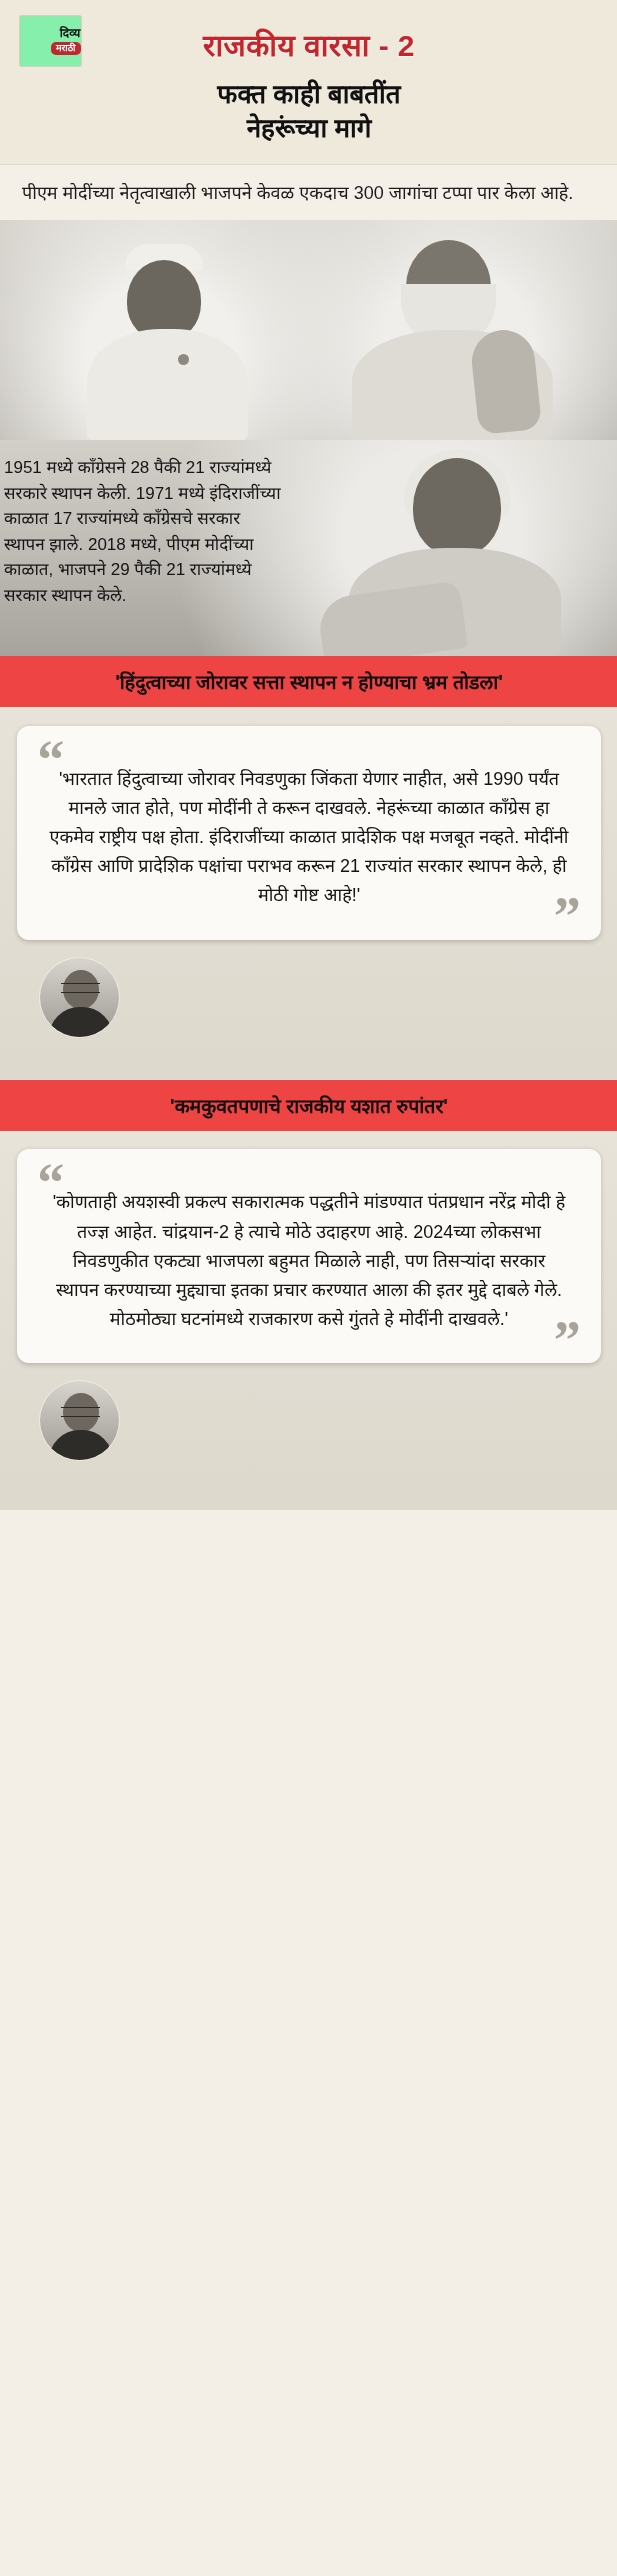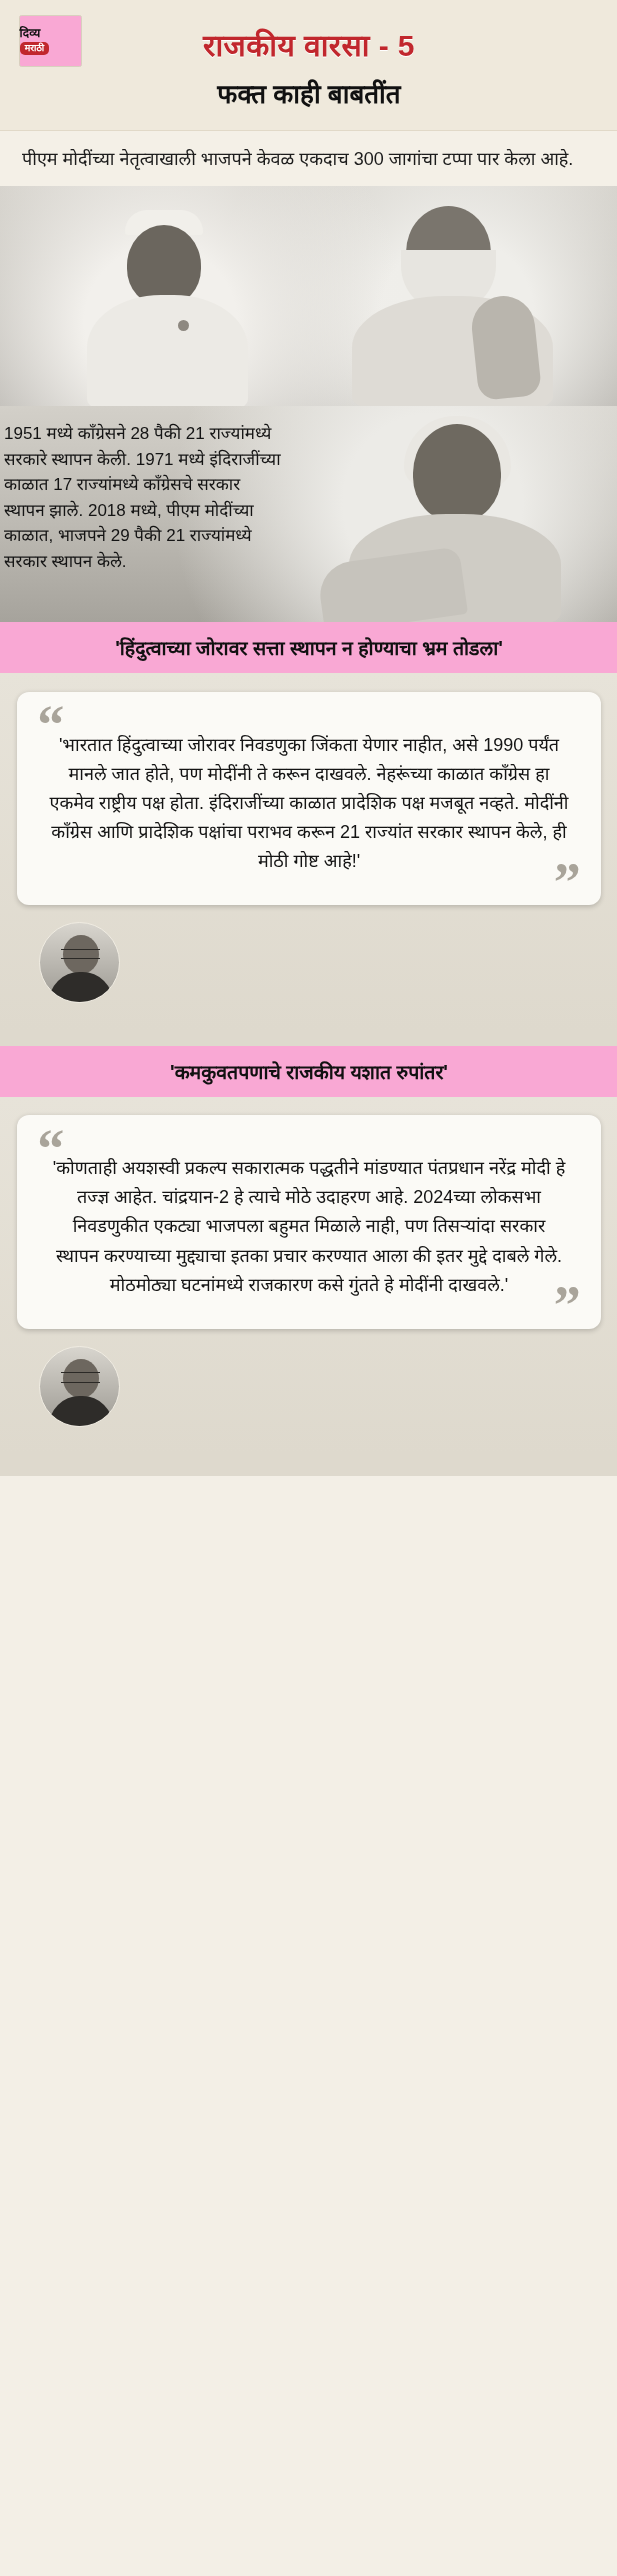--- a/index.html
+++ b/index.html
@@ -25,26 +25,26 @@
     position: relative;
     background: #efe9dc;
     padding: 22px 0 18.6px 0;
     text-align: center;
     border-bottom: 0.8px solid #e1d9c8;
   }
   .logo {
     position: absolute;
     left: 18.6px; top: 15.2px;
     width: 63px; height: 52px;
-    background: #f9a8d4;
+    background: #86efac;
     border: 0.8px solid #d8d0be;
     border-radius: 2.5px;
     display: flex;
     flex-direction: column;
-    align-items: flex-start;
+    align-items: flex-end;
     justify-content: center;
     line-height: 1.05;
   }
   .logo .l1 {
     font-size: 12px;
     font-weight: bold;
     color: #111;
     letter-spacing: 0.2px;
   }
   .logo .l2 {
@@ -173,21 +173,21 @@
     position: absolute;
     left: 4px; top: 15.2px;
     width: 279px;
     font-size: 17px;
     line-height: 1.5;
     color: #141414;
   }
 
   
   .section-title-band {
-    background: #f9a8d4;
+    background: #ef4444;
     padding: 12px 15.2px;
     text-align: center;
   }
   .section-title-band .t {
     font-size: 19.5px;
     font-weight: bold;
     color: #111;
   }
   .quote-wrap {
     background: linear-gradient(180deg,#e7e3d9 0%, #ded9cd 100%);
@@ -261,23 +261,24 @@
 </head>
 <body>
 
 <div class="page">
 
   <div class="header">
     <div class="logo">
       <div class="l1">दिव्य</div>
       <div class="l2">मराठी</div>
     </div>
-    <div class="kicker">राजकीय वारसा - 5</div>
+    <div class="kicker">राजकीय वारसा - 2</div>
     <div class="headline">
       <div>फक्त काही बाबतींत</div>
+      <div>नेहरूंच्या मागे</div>
     </div>
   </div>
 
   <div class="para center">पीएम मोदींच्या नेतृत्वाखाली भाजपने केवळ एकदाच 300 जागांचा टप्पा पार केला आहे.</div>
 
   <div class="photo-band duo">
     <div class="bg-grad-duo"></div>
     <div class="fig nehru">
       <div class="cap"></div>
       <div class="head"></div>

